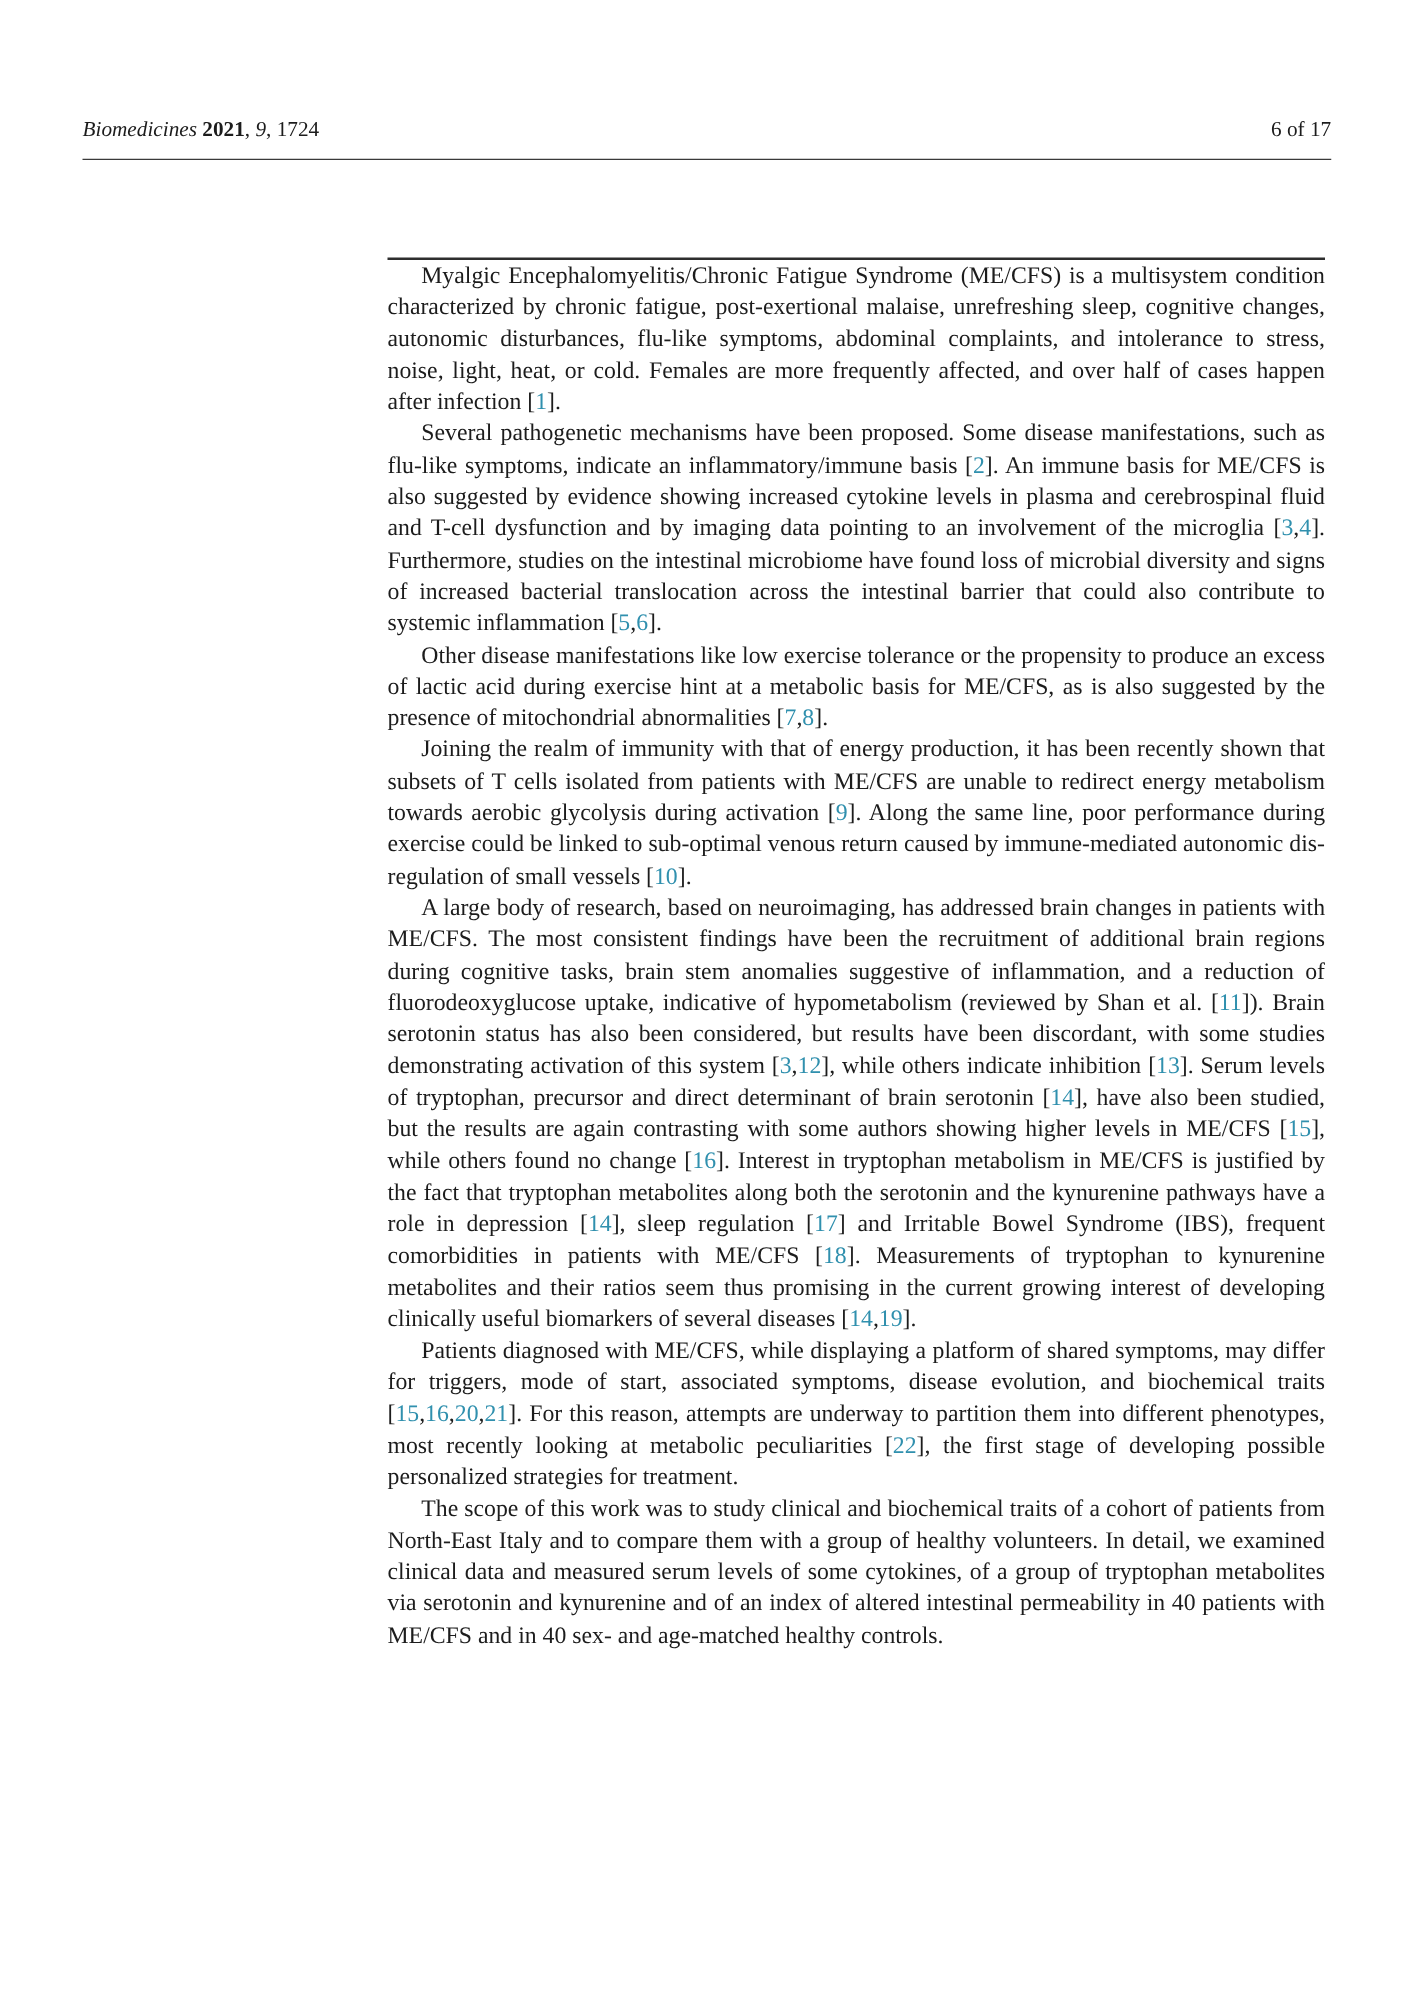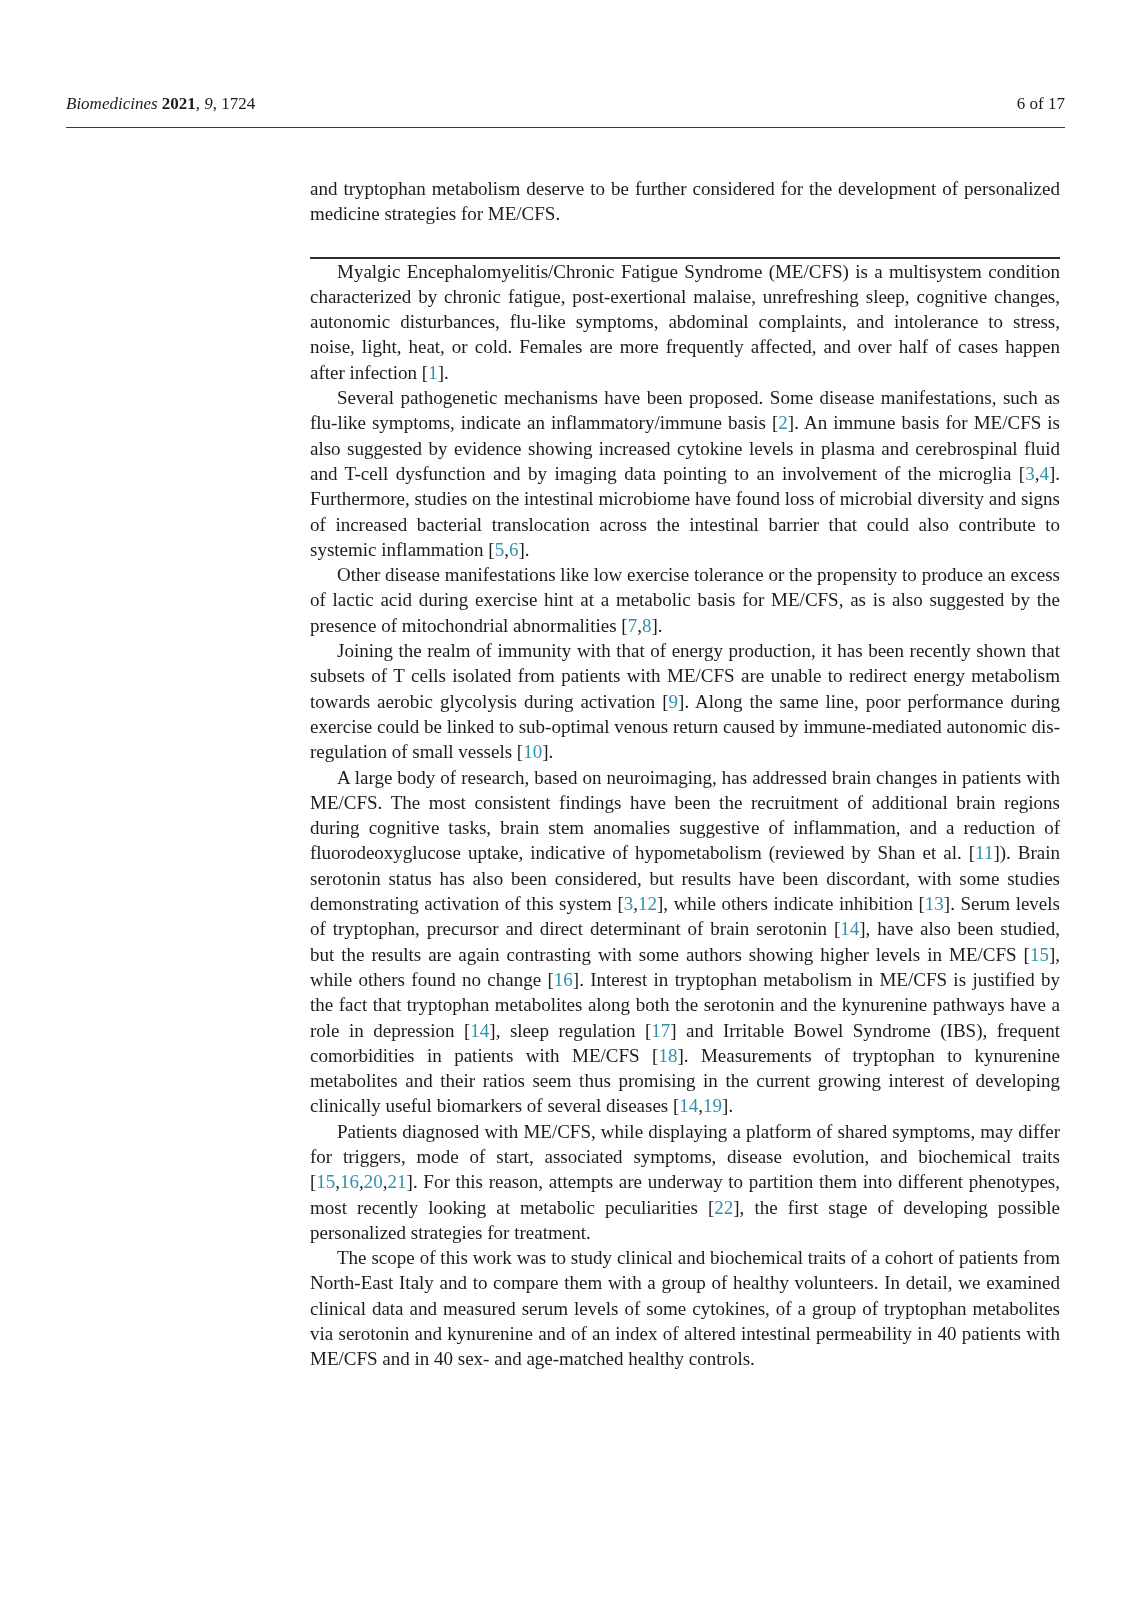--- a/index.html
+++ b/index.html
@@ -76,21 +76,20 @@
 
   <div class="running-header">
     <div><span class="italic">Biomedicines </span><span class="bold">2021</span><span>, </span><span class="italic">9</span><span>, 1724</span></div>
     <div>6 of 17</div>
   </div>
 
   <div class="header-rule"></div>
 
   <div class="content">
 
-    <p class="body no-indent">and tryptophan metabolism deserve to be further considered for the development of personalized medicine strategies for ME/CFS.</p>
 
 
     <div class="section-divider"></div>
 
 
     <p class="body">Myalgic Encephalomyelitis/Chronic Fatigue Syndrome (ME/CFS) is a multisystem condition characterized by chronic fatigue, post-exertional malaise, unrefreshing sleep, cognitive changes, autonomic disturbances, flu-like symptoms, abdominal complaints, and intolerance to stress, noise, light, heat, or cold. Females are more frequently affected, and over half of cases happen after infection [<span class="cite">1</span>].</p>
     <p class="body">Several pathogenetic mechanisms have been proposed. Some disease manifestations, such as flu-like symptoms, indicate an inflammatory/immune basis [<span class="cite">2</span>]. An immune basis for ME/CFS is also suggested by evidence showing increased cytokine levels in plasma and cerebrospinal fluid and T-cell dysfunction and by imaging data pointing to an involvement of the microglia [<span class="cite">3</span>,<span class="cite">4</span>]. Furthermore, studies on the intestinal microbiome have found loss of microbial diversity and signs of increased bacterial translocation across the intestinal barrier that could also contribute to systemic inflammation [<span class="cite">5</span>,<span class="cite">6</span>].</p>
     <p class="body">Other disease manifestations like low exercise tolerance or the propensity to produce an excess of lactic acid during exercise hint at a metabolic basis for ME/CFS, as is also suggested by the presence of mitochondrial abnormalities [<span class="cite">7</span>,<span class="cite">8</span>].</p>
     <p class="body">Joining the realm of immunity with that of energy production, it has been recently shown that subsets of T cells isolated from patients with ME/CFS are unable to redirect energy metabolism towards aerobic glycolysis during activation [<span class="cite">9</span>]. Along the same line, poor performance during exercise could be linked to sub-optimal venous return caused by immune-mediated autonomic dis-regulation of small vessels [<span class="cite">10</span>].</p>
     <p class="body">A large body of research, based on neuroimaging, has addressed brain changes in patients with ME/CFS. The most consistent findings have been the recruitment of additional brain regions during cognitive tasks, brain stem anomalies suggestive of inflammation, and a reduction of fluorodeoxyglucose uptake, indicative of hypometabolism (reviewed by Shan et al. [<span class="cite">11</span>]). Brain serotonin status has also been considered, but results have been discordant, with some studies demonstrating activation of this system [<span class="cite">3</span>,<span class="cite">12</span>], while others indicate inhibition [<span class="cite">13</span>]. Serum levels of tryptophan, precursor and direct determinant of brain serotonin [<span class="cite">14</span>], have also been studied, but the results are again contrasting with some authors showing higher levels in ME/CFS [<span class="cite">15</span>], while others found no change [<span class="cite">16</span>]. Interest in tryptophan metabolism in ME/CFS is justified by the fact that tryptophan metabolites along both the serotonin and the kynurenine pathways have a role in depression [<span class="cite">14</span>], sleep regulation [<span class="cite">17</span>] and Irritable Bowel Syndrome (IBS), frequent comorbidities in patients with ME/CFS [<span class="cite">18</span>]. Measurements of tryptophan to kynurenine metabolites and their ratios seem thus promising in the current growing interest of developing clinically useful biomarkers of several diseases [<span class="cite">14</span>,<span class="cite">19</span>].</p>

